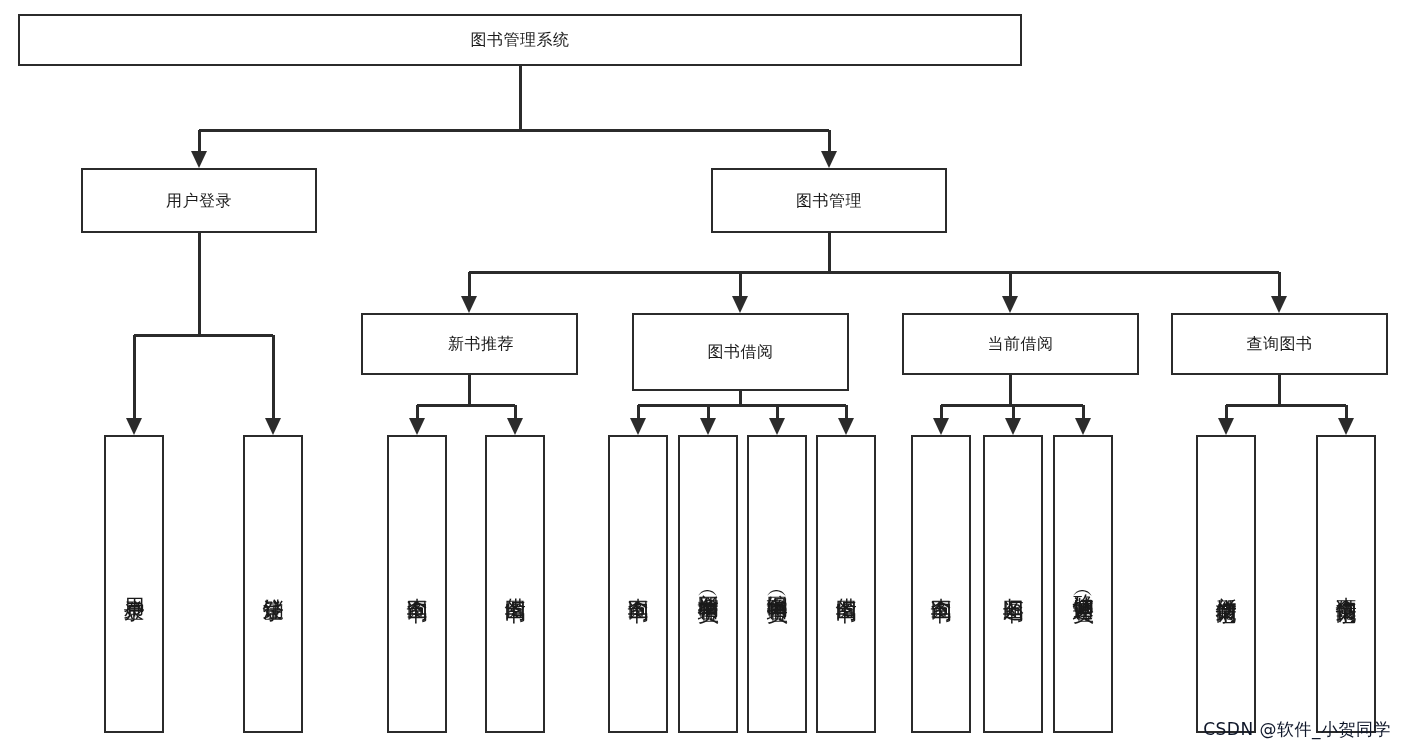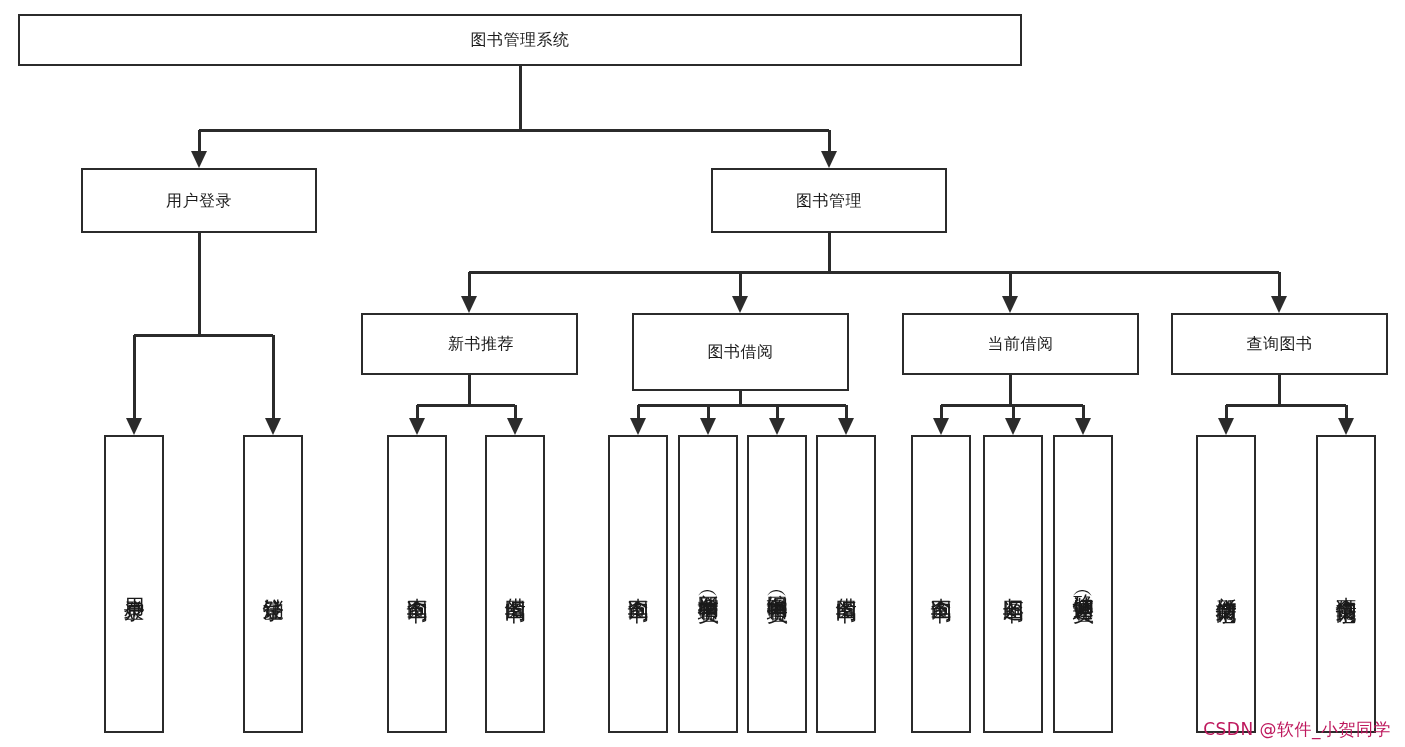--- a/index.html
+++ b/index.html
@@ -56,21 +56,21 @@
     line-height: 1.16;
     letter-spacing: 1.5px;
     white-space: nowrap;
     max-height: 100%;
   }
   .watermark {
     position: absolute;
     right: 14px;
     bottom: 6px;
     font-size: 17px;
-    color: #be185d;
+    color: #0f172a;
     white-space: nowrap;
     letter-spacing: 0.5px;
     pointer-events: none;
   }
 </style>
 </head>
 <body>
 
 <div id="canvas">
   <svg id="wires" viewBox="0 0 1405 747" xmlns="http://www.w3.org/2000/svg">

